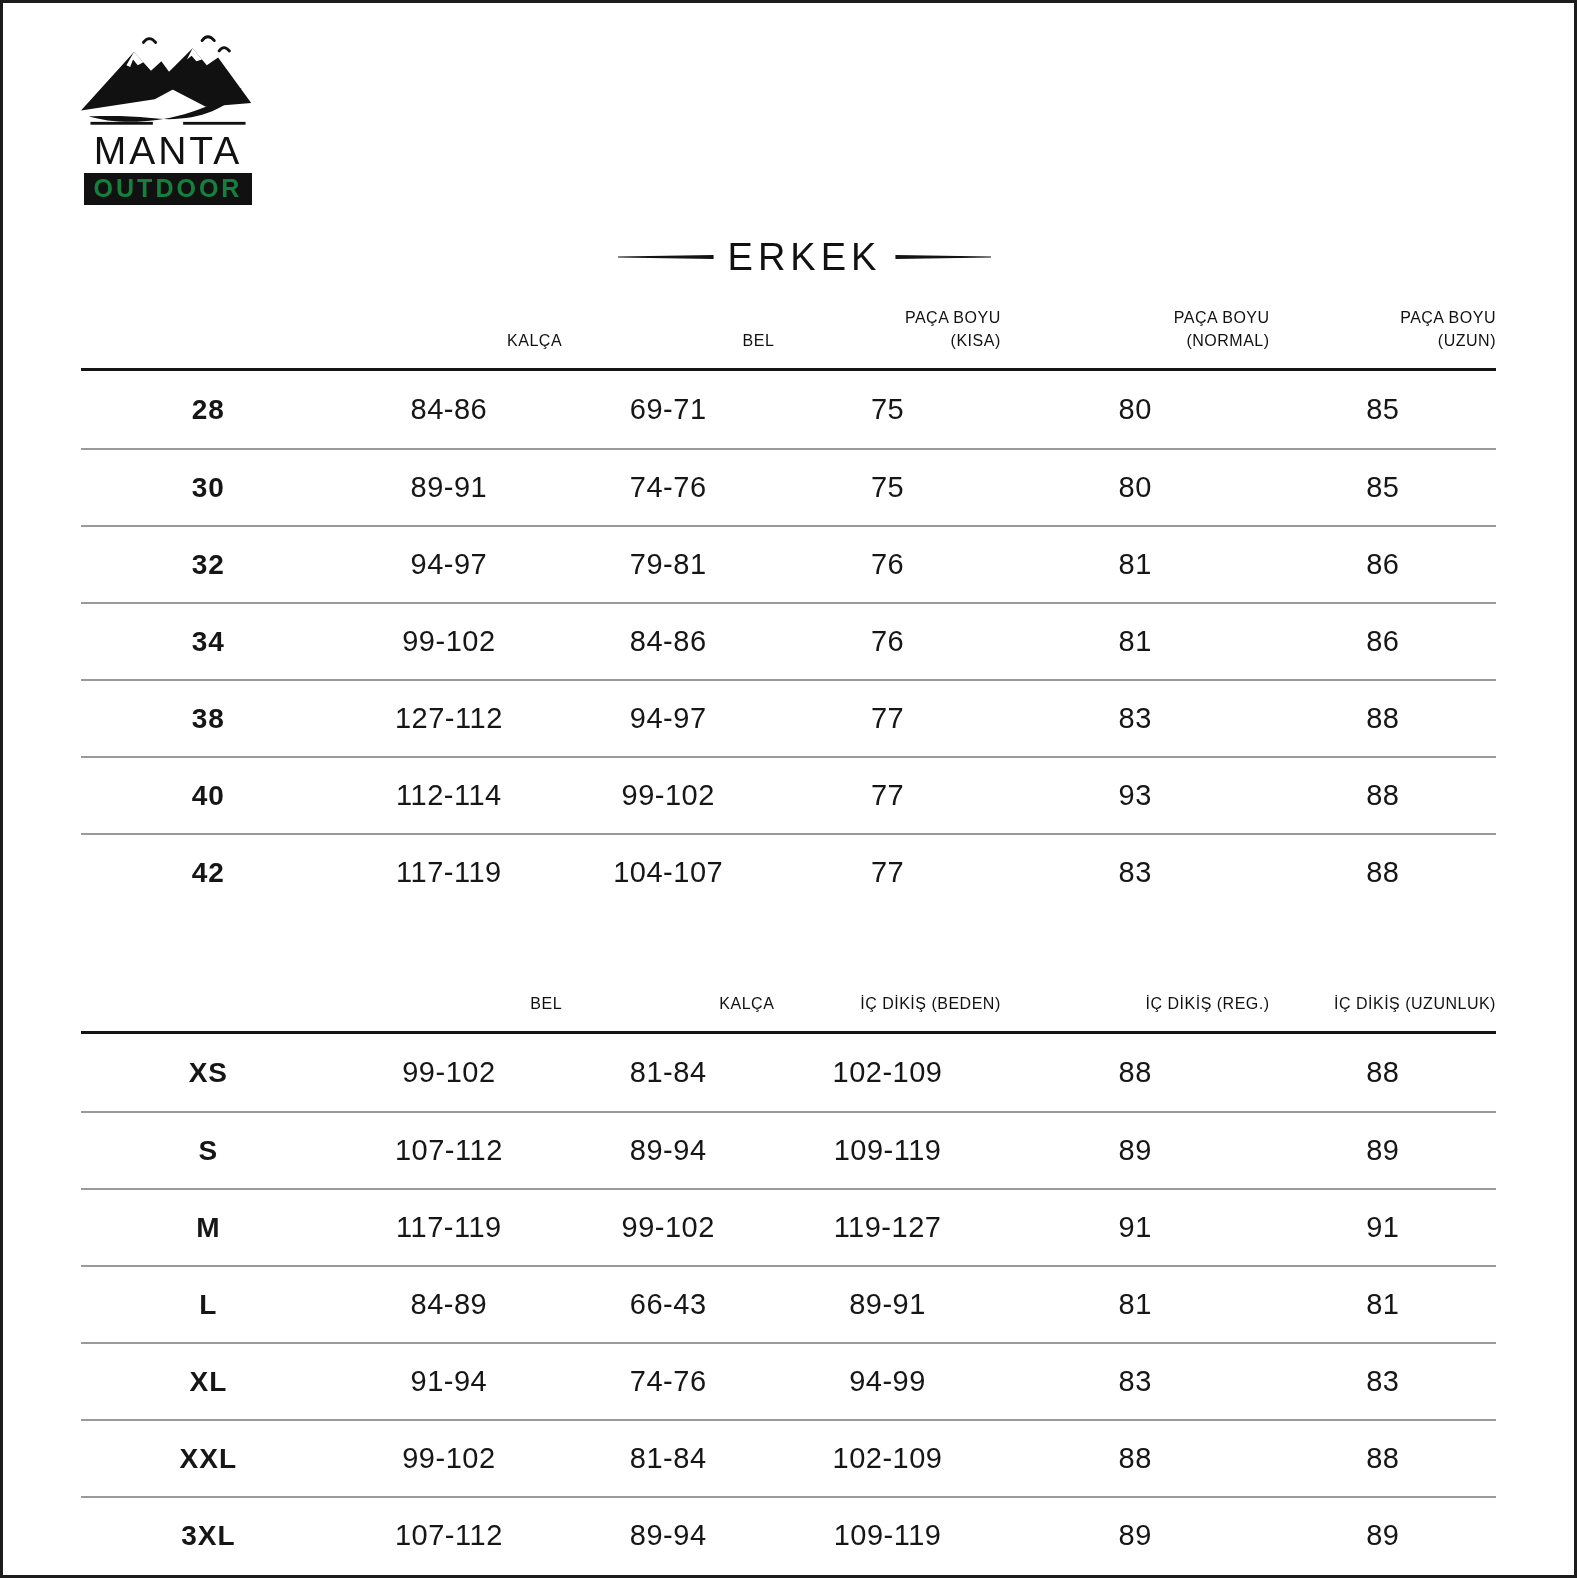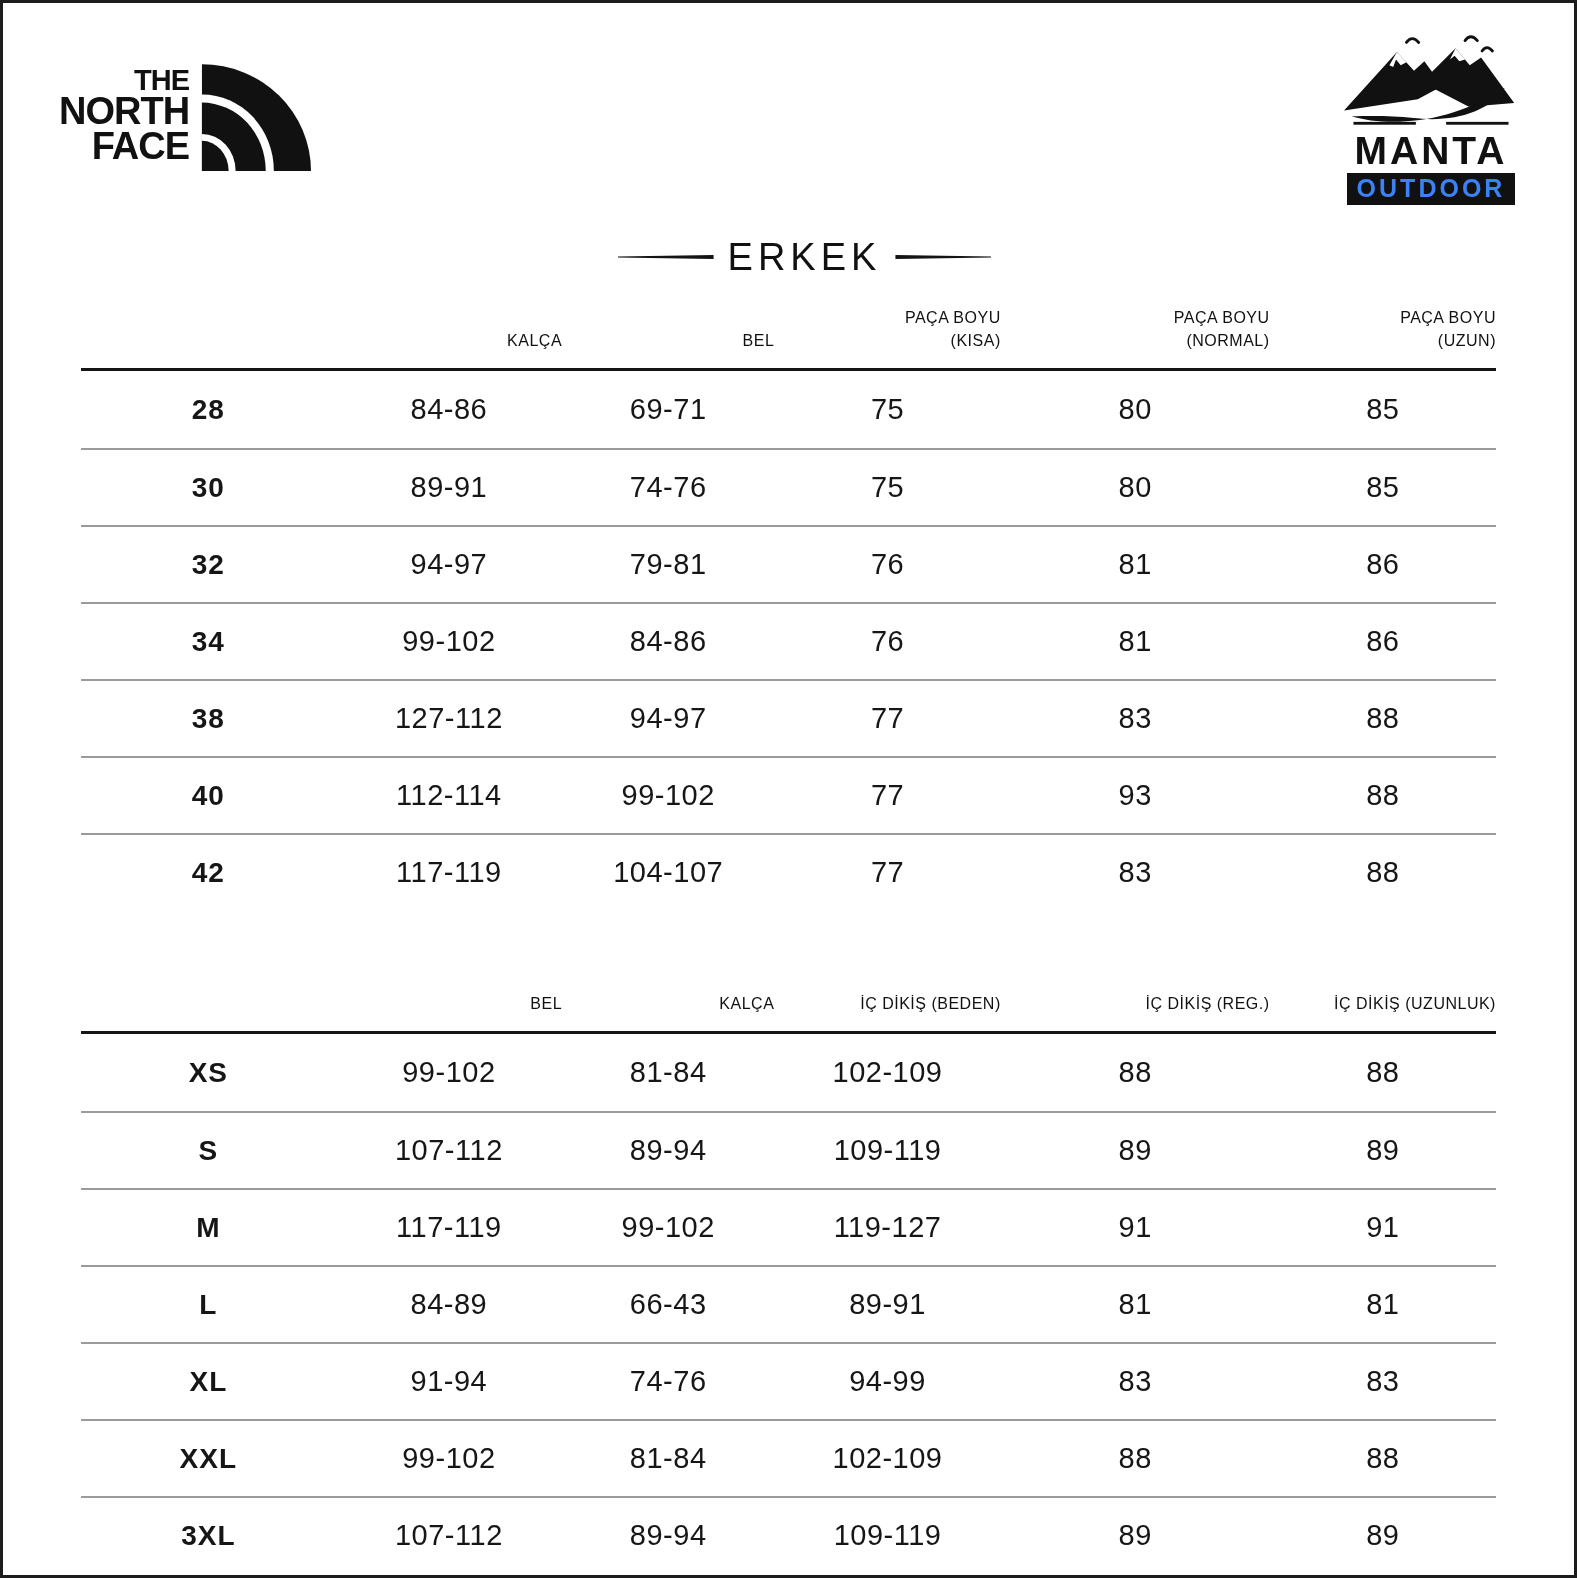--- a/index.html
+++ b/index.html
@@ -52,26 +52,26 @@
     white-space:nowrap;
   }
 
   
   .manta{
     display:flex;flex-direction:column;align-items:center;
     width:218px;margin-top:2px;
   }
   .manta-art{display:block;}
   .manta-name{
-    font-size:39px;font-weight:700;letter-spacing:3px;
+    font-size:39px;font-weight:400;letter-spacing:3px;
     line-height:1;margin-top:-6px;
   }
   .manta-sub{
     margin-top:3px;
-    background:#111;color:#3b82f6;
+    background:#111;color:#15803d;
     font-size:25px;font-weight:800;letter-spacing:3px;
     padding:3px 10px 4px 10px;
     line-height:1;
   }
 
   
   .section{
     display:flex;align-items:center;justify-content:center;
     gap:14px;
     margin-top:28px;
@@ -122,34 +122,20 @@
   .c4{width:19%;}
   .c5{width:16%;}
 </style>
 </head>
 <body>
 
 <div class="page">
 
   <div class="header">
 
-    <div class="tnf">
-      <div class="tnf-text">
-        <span class="l1">THE</span>
-        <span class="l2">NORTH</span>
-        <span class="l3">FACE</span>
-      </div>
-      <svg class="tnf-dome" width="116" height="116" viewBox="0 0 100 100" aria-hidden="true">
-        <path d="M6 100 V8 A94 92 0 0 1 100 100 Z" fill="#111"></path>
-        <path d="M6 100 V34 A62 66 0 0 1 68 100 Z" fill="#fff"></path>
-        <path d="M6 100 V41 A55 59 0 0 1 61 100 Z" fill="#111"></path>
-        <path d="M6 100 V68 A29 32 0 0 1 35 100 Z" fill="#fff"></path>
-        <path d="M6 100 V74 A23 26 0 0 1 29 100 Z" fill="#111"></path>
-      </svg>
-    </div>
 
 
     <div class="manta">
       <svg class="manta-art" width="210" height="104" viewBox="0 0 220 110" aria-hidden="true">
         <path d="M18 82 L74 20 L92 40 L103 30 L122 56 L96 70 Z" fill="#111"></path>
         <path d="M66 34 L74 20 L84 31 L78 34 L73 28 L70 36 Z" fill="#fff"></path>
         <path d="M100 52 L136 16 L151 34 L163 26 L198 74 L150 78 Z" fill="#111"></path>
         <path d="M130 28 L136 16 L146 28 L140 30 L135 24 Z" fill="#fff"></path>
         <path d="M84 10 q6 -8 13 0 M146 8 q6 -8 13 0 M164 19 q5 -7 11 0" stroke="#111" stroke-width="3" fill="none" stroke-linecap="round"></path>
         <path d="M26 88 C62 99 128 98 188 58 C172 84 132 95 92 90 C66 87 44 88 26 88 Z" fill="#111"></path>

